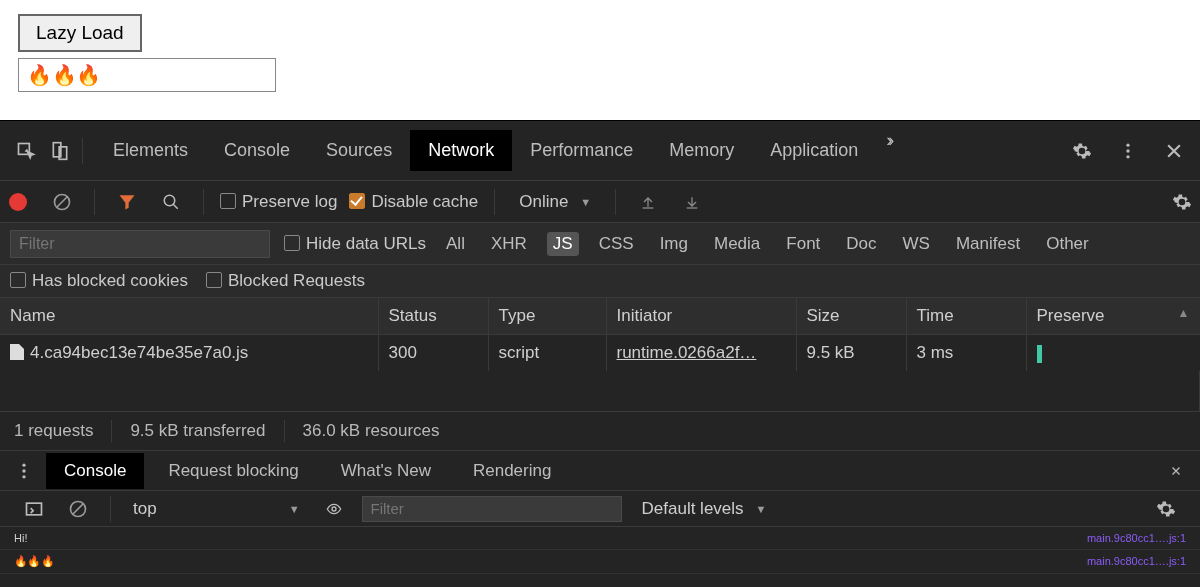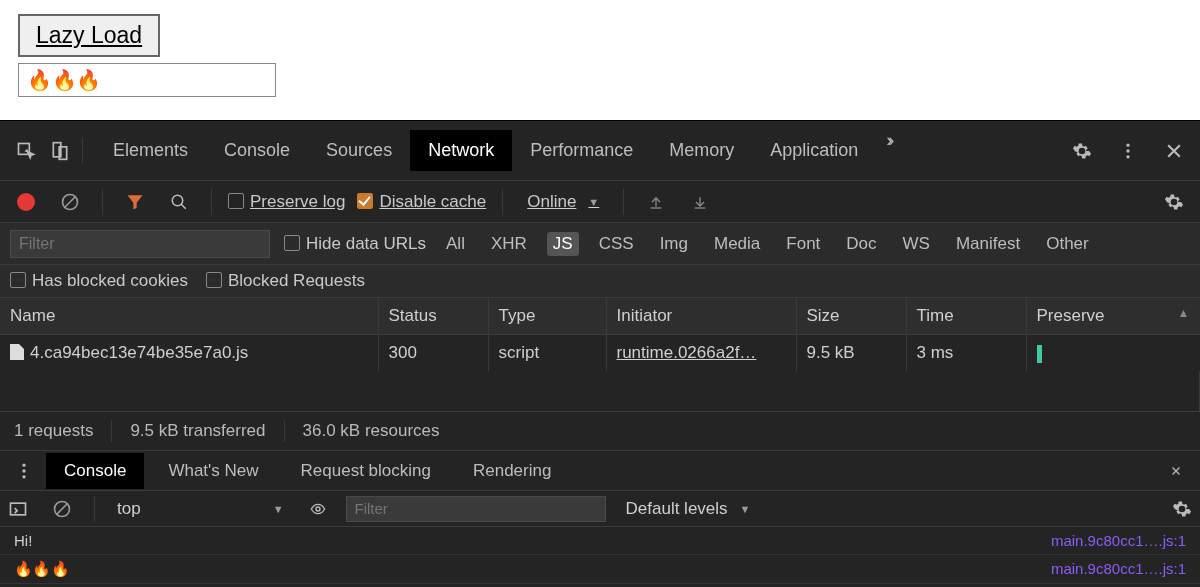--- a/index.html
+++ b/index.html
@@ -1,22 +1,22 @@
 <!DOCTYPE html>
 <html><head>
 <meta charset="utf-8">
 <style>
   * { box-sizing: border-box; margin: 0; padding: 0; }
   html, body { width: 1200px; height: 587px; font-family: -apple-system, "Segoe UI", Arial, sans-serif; background: #fff; overflow: hidden; }
 
   
   .page-content { padding: 14px 18px 8px; }
   .lazy-btn {
-    display: inline-block; padding: 6px 16px; font-size: 23px;
-    border: 2px solid #666; background: #efefef; cursor: pointer; text-decoration: underline;
+    display: inline-block; padding: 6px 16px; font-size: 19px;
+    border: 2px solid #666; background: #efefef; cursor: pointer;
   }
   .fire-box {
     margin-top: 6px; width: 258px; padding: 4px 8px;
     border: 1.5px solid #888; background: #fff; font-size: 20px;
   }
 
   
   .devtools {
     position: absolute; left: 0; right: 0; bottom: 0; top: 120px;
     background: #242424; color: #cfcfcf; font-size: 17px;
@@ -30,21 +30,21 @@
   .icon-slot { width: 32px; height: 32px; display: flex; align-items: center; justify-content: center; color: #bbb; }
   .icon-slot svg { width: 20px; height: 20px; }
   .tabs { display: flex; margin-left: 6px; flex: 1; }
   .tab { padding: 10px 18px; color: #bdbdbd; cursor: pointer; font-size: 18px; }
   .tab.active { background: #000; color: #fff; }
   .tabbar-right { display: flex; gap: 14px; margin-left: auto; }
   .chev { font-size: 18px; color: #bbb; padding: 0 10px; letter-spacing: -4px; }
 
   
   .toolbar {
-    height: 42px; padding: 0 10px; gap: 12px; border-bottom: 1px solid #3a3a3a; text-decoration: underline;
+    height: 42px; padding: 0 2px; gap: 12px; border-bottom: 1px solid #3a3a3a;
   }
   .rec-dot { width: 18px; height: 18px; border-radius: 50%; background: #e53935; }
   .no-circle svg { width: 20px; height: 20px; stroke: #999; }
   .tb-sep { width: 1px; height: 26px; background: #3a3a3a; margin: 0 4px; }
   .funnel { color: #e06c3a; }
   .search-glass svg { width: 18px; height: 18px; stroke: #bbb; fill: none; }
   .chk { width: 16px; height: 16px; border: 1.5px solid #888; border-radius: 2px; display: inline-block; margin-right: 6px; vertical-align: -2px; }
   .chk.on { background: #c97a2a; border-color: #c97a2a; position: relative; }
   .chk.on::after { content: ""; position: absolute; left: 3px; top: 0px; width: 5px; height: 9px; border: solid #fff; border-width: 0 2px 2px 0; transform: rotate(40deg); }
   .tb-label { font-size: 17px; color: #c9c9c9; }
@@ -90,27 +90,27 @@
   
   .summary { height: 40px; padding: 0 14px; gap: 18px; border-top: 1px solid #3a3a3a; border-bottom: 1px solid #3a3a3a; color: #b9b9b9; }
   .summary .sep { width:1px; height:22px; background:#3a3a3a; }
 
   
   .drawer-tabs { height: 40px; padding: 0 8px; gap: 6px; border-bottom: 1px solid #3a3a3a; }
   .drawer-tabs .dtab { padding: 8px 18px; color: #bdbdbd; cursor:pointer; }
   .drawer-tabs .dtab.active { background:#000; color:#fff; }
   .drawer-close { margin-left:auto; padding: 0 10px; }
 
-  .console-tb { height: 36px; padding: 0 2px; gap: 12px; border-bottom: 1px solid #3a3a3a; }
+  .console-tb { height: 36px; padding: 0 18px; gap: 12px; border-bottom: 1px solid #3a3a3a; }
   .console-tb .ctx { padding: 0 6px; }
   .console-filter { width: 260px; height: 26px; background:#3a3a3a; border:1px solid #4a4a4a; color:#ccc; padding:2px 8px; font-size:15px; }
   .eye svg{width:22px;height:16px;stroke:#bbb;fill:none;}
 
   .console-log { padding: 0; }
-  .log-row { display:flex; justify-content:space-between; padding:5px 14px; border-bottom:1px solid #333; font-size:15px; }
+  .log-row { display:flex; justify-content:space-between; padding:5px 14px; border-bottom:1px solid #333; font-size:11px; }
   .log-src { color:#8b5cf6; }
 
   input { outline:none; }
 </style>
 </head>
 <body>
 
 <div class="page-content">
   <button class="lazy-btn">Lazy Load</button>
   <div class="fire-box">🔥🔥🔥</div>
@@ -271,22 +271,22 @@
 
   <div class="row drawer-tabs">
     <span class="icon-slot">
       <svg viewBox="0 0 24 24" fill="currentColor">
           <circle cx="12" cy="5" r="2"></circle>
           <circle cx="12" cy="12" r="2"></circle>
           <circle cx="12" cy="19" r="2"></circle>
         </svg>
     </span>
     <div class="dtab active">Console</div>
+    <div class="dtab">Request blocking</div>
     <div class="dtab">What's New</div>
-    <div class="dtab">Request blocking</div>
     <div class="dtab">Rendering</div>
     <span class="icon-slot drawer-close">
       <svg viewBox="0 0 24 24" stroke="currentColor" stroke-width="2.5">
           <path d="M5 5l14 14M19 5L5 19"></path>
         </svg>
     </span>
   </div>
 
   <div class="row console-tb">
     <span class="icon-slot">

